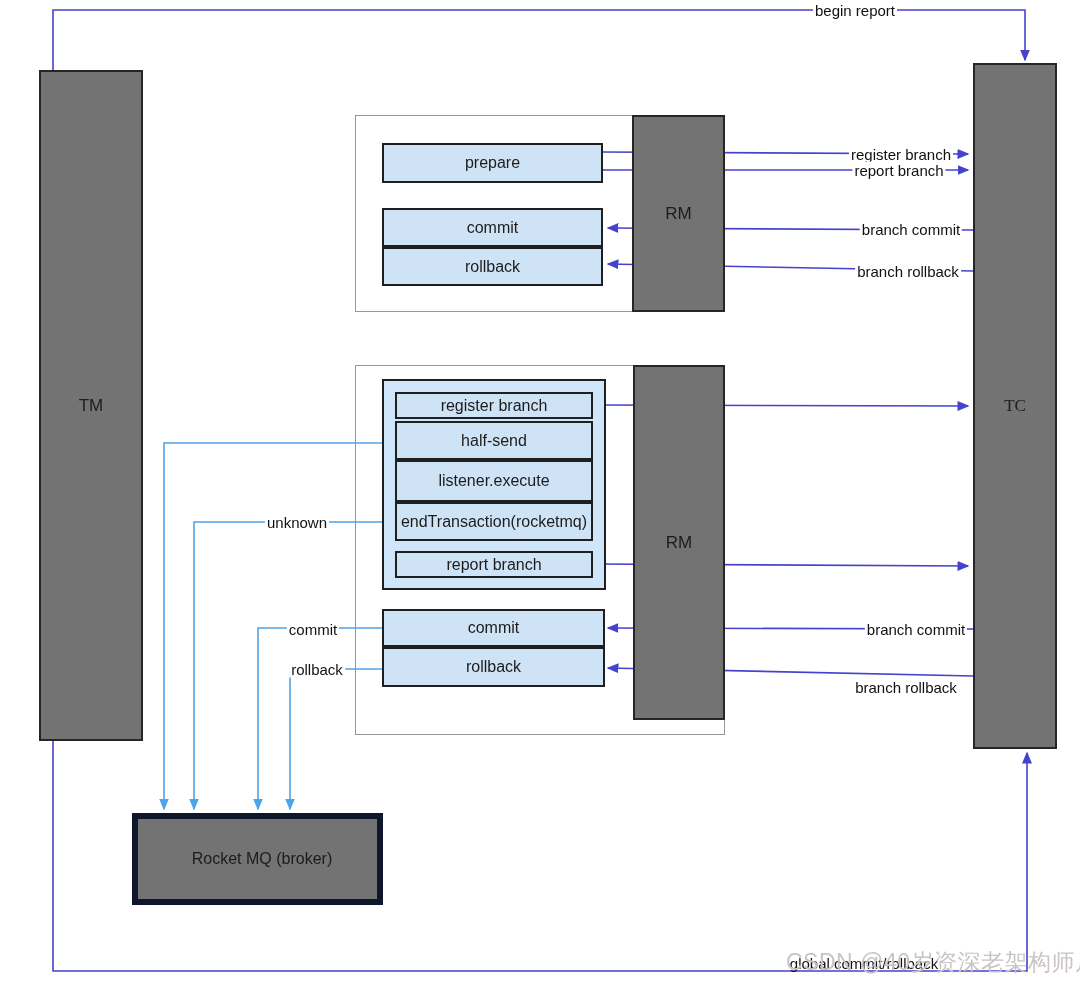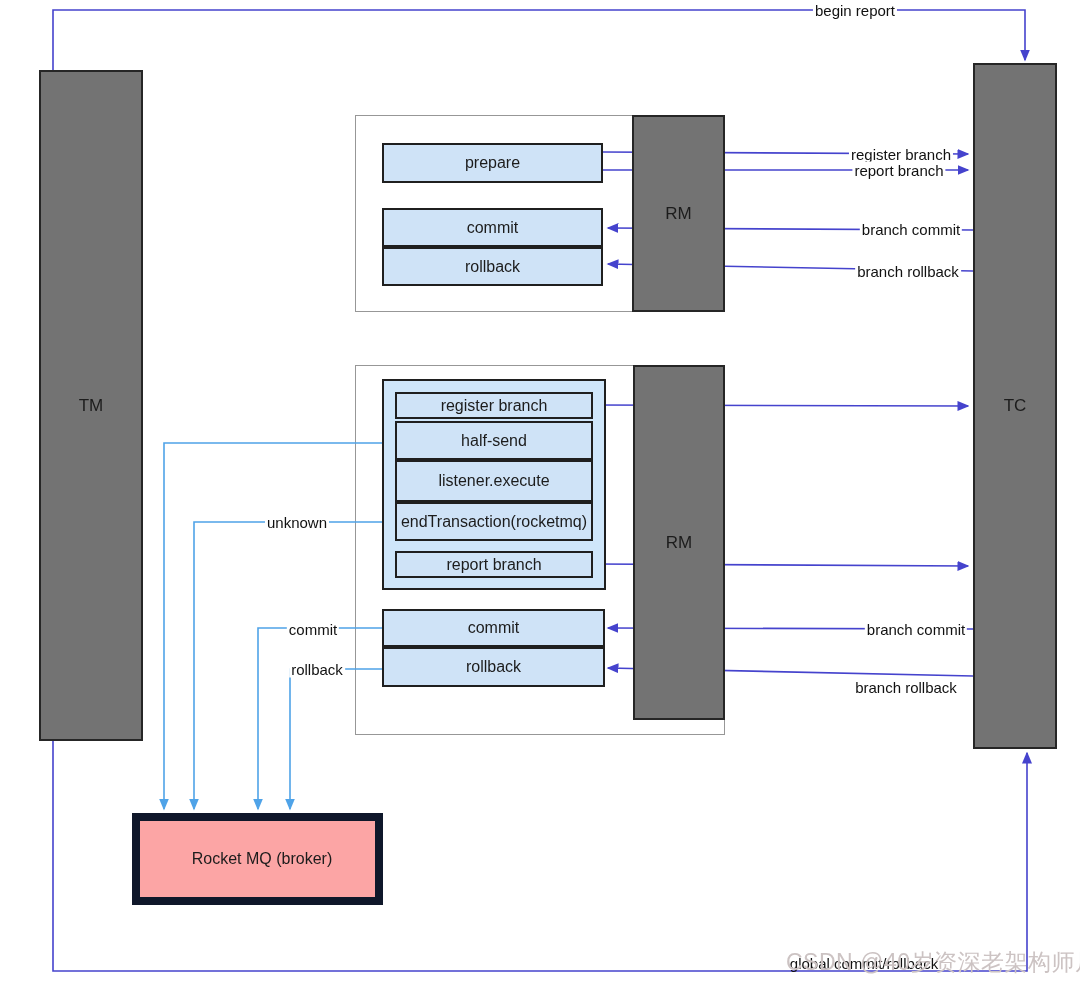--- a/index.html
+++ b/index.html
@@ -8,21 +8,21 @@
     font-family:"Liberation Sans","DejaVu Sans",sans-serif;overflow:hidden;
   }
   .node{
     position:absolute;display:flex;align-items:center;justify-content:center;
     box-sizing:border-box;color:#1c1c1c;font-size:16px;text-align:center;
   }
   .cream{background:#737373;border:2px solid #262626;}
   .blue{background:#cfe3f7;border:2px solid #1f1f1f;}
   .bluepanel{background:#cfe6fa;border:2px solid #1f1f1f;}
   .whitebox{background:#ffffff;border:1.5px solid #979797;}
-  .orange{background:#fca5a5;border:8px solid #0f172a;padding-left:9px;}
+  .orange{background:#737373;border:6px solid #0f172a;padding-left:9px;}
   .big-label{font-size:17px;}
   svg.wires{position:absolute;left:0;top:0;z-index:2;}
   .layer-containers{z-index:1;}
   .layer-nodes{z-index:3;}
   .edge-label{
     position:absolute;z-index:4;transform:translate(-50%,-50%);
     font-size:15px;color:#111;background:#ffffff;padding:0 2px;white-space:nowrap;
     line-height:17px;
   }
   .edge-label.nobg{background:transparent;}
@@ -63,21 +63,21 @@
     <path d="M395,443 L164,443 L164,809" fill="none" stroke="#4fa3e8" stroke-width="1.6" marker-end="url(#ac)"></path>
     <path d="M395,522 L194,522 L194,809" fill="none" stroke="#4fa3e8" stroke-width="1.6" marker-end="url(#ac)"></path>
     <path d="M382,628 L258,628 L258,809" fill="none" stroke="#4fa3e8" stroke-width="1.6" marker-end="url(#ac)"></path>
     <path d="M382,669 L290,669 L290,809" fill="none" stroke="#4fa3e8" stroke-width="1.6" marker-end="url(#ac)"></path>
   </svg>
 
   <div class="node cream big-label layer-nodes" style="left:2px;top:70px;width:104px;height:671px;margin-left:37px;">
     <span>TM</span>
   </div>
 
-  <div class="node cream big-label layer-nodes" style="left:973px;top:63px;width:84px;height:686px;">
+  <div class="node cream big-label layer-nodes" style="left:973px;top:63px;width:84px;height:686px;font-family:Liberation Serif, serif;">
     <span>TC</span>
   </div>
 
   <div class="node cream big-label layer-nodes" style="left:632px;top:115px;width:93px;height:197px;">
     <span>RM</span>
   </div>
   <div class="node blue layer-nodes" style="left:382px;top:143px;width:221px;height:40px;">
     <span>prepare</span>
   </div>
   <div class="node blue layer-nodes" style="left:382px;top:208px;width:221px;height:39px;">

